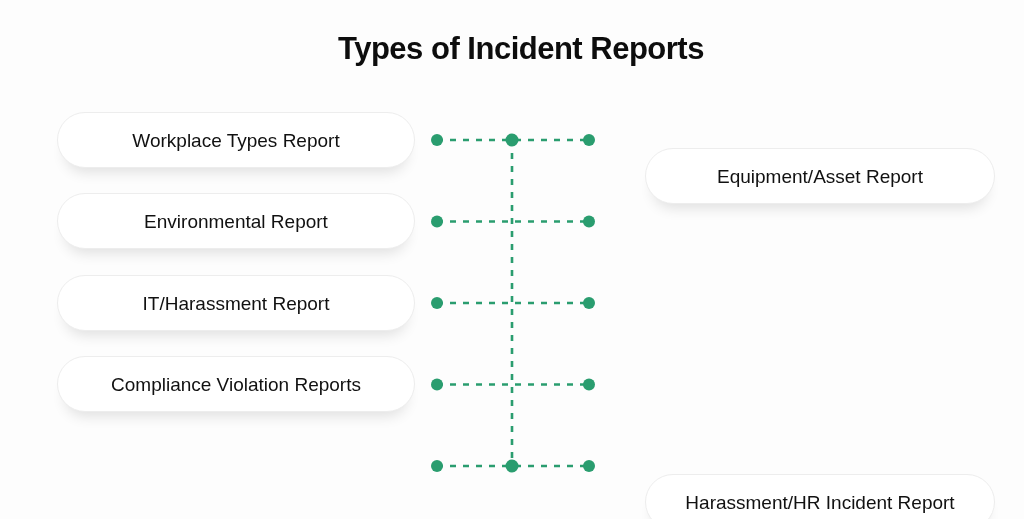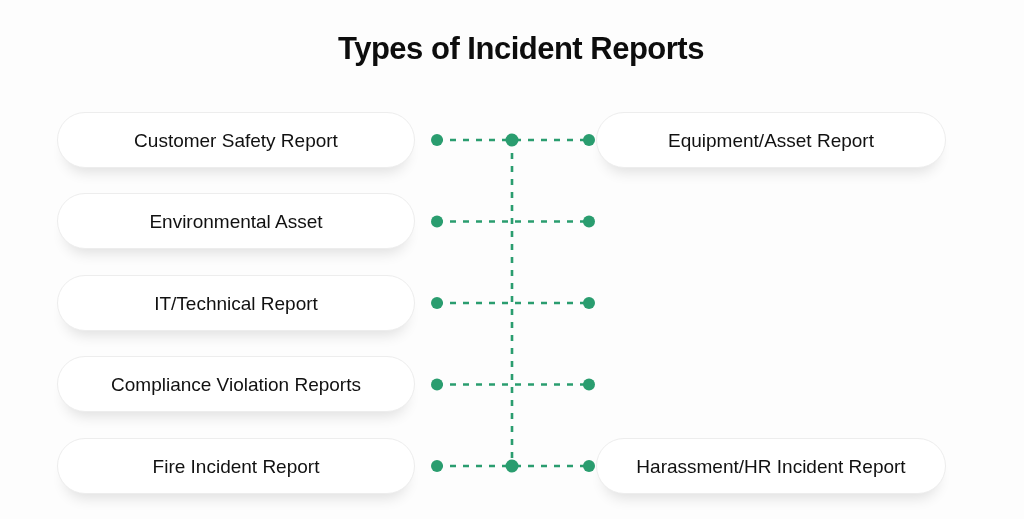--- a/index.html
+++ b/index.html
@@ -24,21 +24,21 @@
     border:1px solid #ededed;
     border-radius:29px;
     box-sizing:border-box;
     text-align:center;
     font-size:19px;
     color:#111111;
     box-shadow:0 12px 14px -8px rgba(0,0,0,0.12);
     white-space:nowrap;
   }
   .pill.left{left:57px;width:358px;}
-  .pill.right{left:596px;width:350px;}
+  .pill.right{left:645px;width:350px;margin-top:36px;}
   .connector-svg{
     position:absolute;top:0;left:0;
     pointer-events:none;
   }
   .connector-svg line{
     stroke:#2A9D6F;
     stroke-width:2.6;
     stroke-dasharray:6 7;
   }
   .connector-svg circle{
@@ -72,25 +72,24 @@
     <line x1="437" y1="384.5" x2="589" y2="384.5"></line>
     <circle cx="437" cy="384.5" r="6"></circle>
     <circle cx="589" cy="384.5" r="6"></circle>
 
     <line x1="437" y1="466" x2="589" y2="466"></line>
     <circle cx="437" cy="466" r="6"></circle>
     <circle cx="589" cy="466" r="6"></circle>
     <circle cx="512" cy="466" r="6.5"></circle>
   </svg>
 
-  <div class="pill left" style="top:112px">Customer Safety Report</div>
+  <div class="pill left" style="top:112px">Workplace Types Report</div>
   <div class="pill right" style="top:112px">Equipment/Asset Report</div>
 
-  <div class="pill left" style="top:193px">Environmental Asset</div>
+  <div class="pill left" style="top:193px">Environmental Report</div>
 
-  <div class="pill left" style="top:275px">IT/Technical Report</div>
+  <div class="pill left" style="top:275px">IT/Harassment Report</div>
 
   <div class="pill left" style="top:356px">Compliance Violation Reports</div>
 
-  <div class="pill left" style="top:438px">Fire Incident Report</div>
   <div class="pill right" style="top:438px">Harassment/HR Incident Report</div>
 
 </div>
 
 </body></html>

